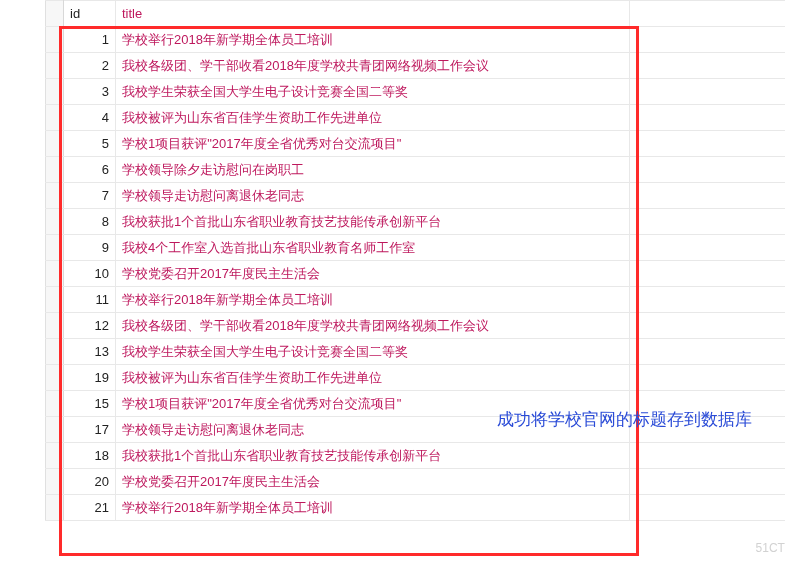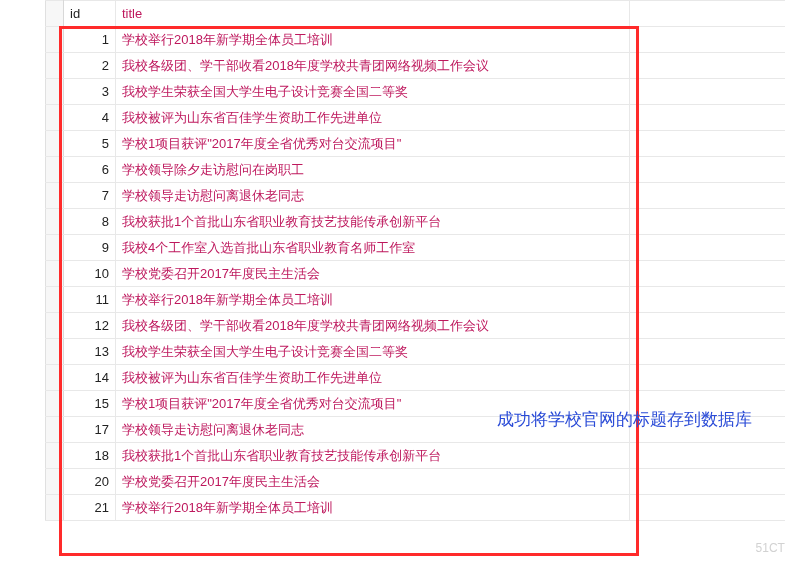--- a/index.html
+++ b/index.html
@@ -181,21 +181,21 @@
           <td></td>
         </tr>
         <tr>
           <td class="rownum-cell"></td>
           <td class="id-cell">13</td>
           <td class="title-cell">我校学生荣获全国大学生电子设计竞赛全国二等奖</td>
           <td></td>
         </tr>
         <tr>
           <td class="rownum-cell"></td>
-          <td class="id-cell">14</td>
+          <td class="id-cell">19</td>
           <td class="title-cell">我校被评为山东省百佳学生资助工作先进单位</td>
           <td></td>
         </tr>
         <tr>
           <td class="rownum-cell"></td>
           <td class="id-cell">15</td>
           <td class="title-cell">学校1项目获评"2017年度全省优秀对台交流项目"</td>
           <td></td>
         </tr>
         <tr>

